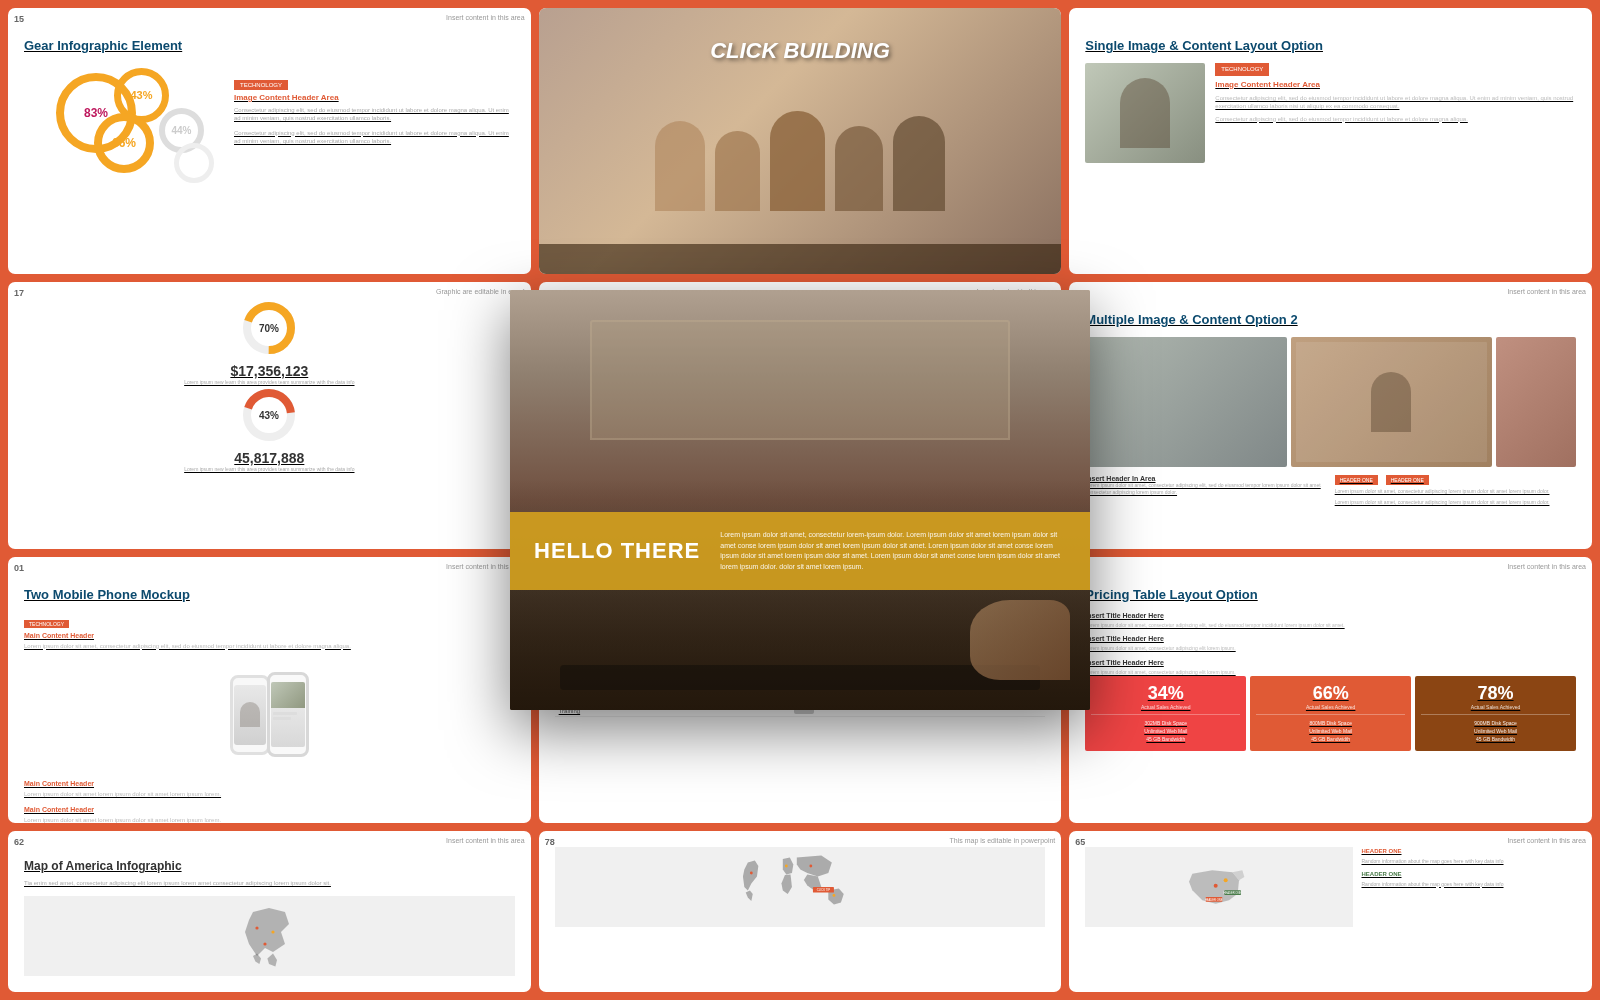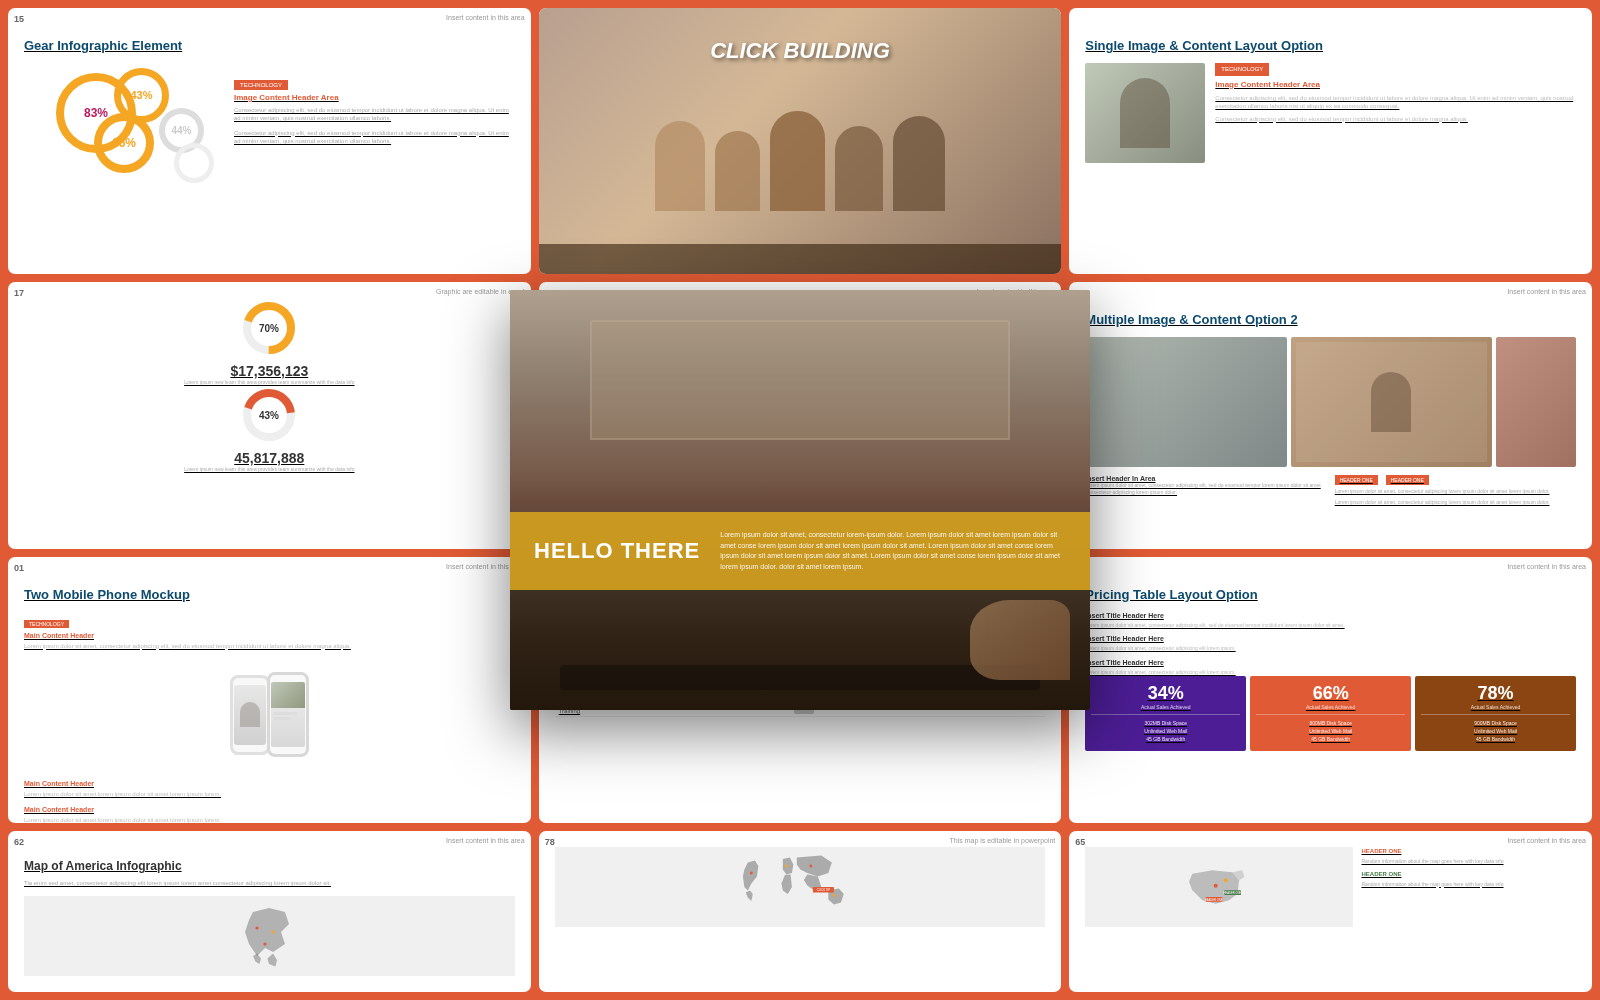--- a/index.html
+++ b/index.html
@@ -401,21 +401,21 @@
     .pricing-cards {
       display: flex;
       gap: 4px;
     }
     .pricing-card {
       flex: 1;
       padding: 8px 6px;
       border-radius: 2px;
       text-align: center;
     }
-    .pricing-card-orange { background: #4c1d95; }
+    .pricing-card-orange { background: #ef4444; }
     .pricing-card-dark-orange { background: #E05A35; color: #fff; }
     .pricing-card-brown { background: #8B4513; color: #fff; }
     .pricing-percent {
       font-size: 18px;
       font-weight: bold;
       color: #fff;
       line-height: 1;
     }
     .pricing-sub {
       font-size: 5px;

